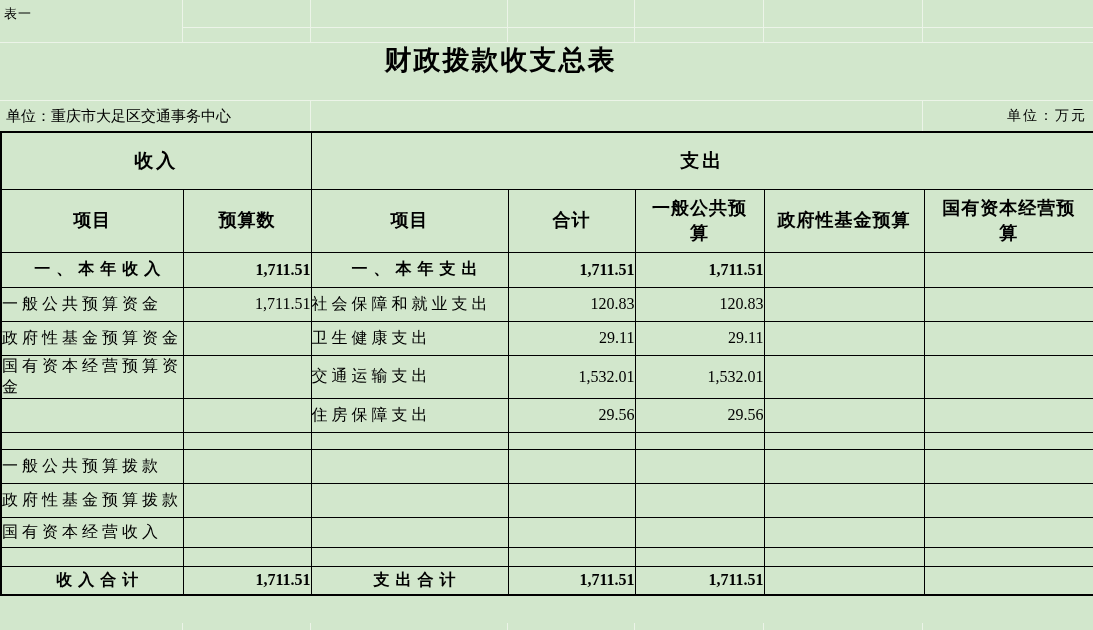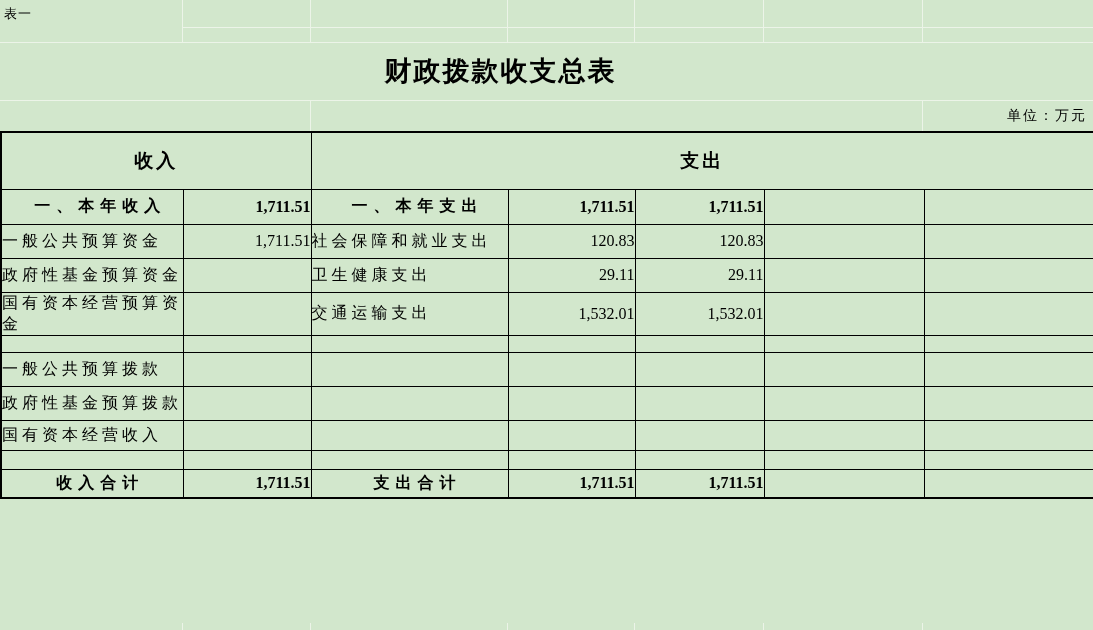--- a/index.html
+++ b/index.html
@@ -16,21 +16,21 @@
   .gl{position:absolute;background:#ecf4e8;}
   .gl-h{height:1px;}
   .gl-v{width:1px;}
 
   .corner-label{
     position:absolute;left:4px;top:5px;
     font-size:13px;letter-spacing:1px;
   }
   .title-row{
     position:absolute;left:0;top:42px;width:1001px;height:58px;
-    display:flex;align-items:center;justify-content:center;
+    display:flex;align-items:flex-start;justify-content:center;
   }
   .title-text{
     font-size:27px;font-weight:bold;letter-spacing:2px;
     font-family:"DejaVu Serif","Liberation Serif",serif;
   }
   .unit-row{
     position:absolute;left:0;top:100px;width:1093px;height:32px;
   }
   .unit-left{
     position:absolute;left:6px;top:50%;transform:translateY(-50%);
@@ -102,38 +102,50 @@
   <div class="gl gl-v" style="left:763px;top:623px;height:7px;"></div>
   <div class="gl gl-v" style="left:922px;top:623px;height:7px;"></div>
 
   <div class="corner-label">表一</div>
 
   <div class="title-row">
     <span class="title-text">财政拨款收支总表</span>
   </div>
 
   <div class="unit-row">
+    <span class="unit-left">单位：重庆市大足区交通事务中心</span>
     <span class="unit-right">单位：万元</span>
   </div>
 
   <table class="budget">
     <colgroup>
       <col style="width:182px">
         <col style="width:128px">
         <col style="width:197px">
       <col style="width:127px">
         <col style="width:129px">
         <col style="width:160px">
       <col style="width:170px">
     </colgroup>
     <thead>
       <tr class="h1">
         <th class="group-hd" colspan="2">收入</th>
         <th class="group-hd" colspan="5">支出</th>
       </tr>
+      <tr class="h2">
+        <th class="col-hd">项目</th>
+        <th class="col-hd">预算数</th>
+        <th class="col-hd">项目</th>
+        <th class="col-hd">合计</th>
+        <th class="col-hd">一般公共预
+算</th>
+        <th class="col-hd">政府性基金预算</th>
+        <th class="col-hd">国有资本经营预
+算</th>
+      </tr>
     </thead>
     <tbody>
         <tr class="row-section" style="height: 35px;">
           <td class="c-label">一、本年收入</td>
           <td class="c-num">1,711.51</td>
           <td class="c-label">一、本年支出</td>
           <td class="c-num">1,711.51</td>
           <td class="c-num">1,711.51</td>
           <td class="c-num"></td>
           <td class="c-num"></td>
@@ -158,20 +170,29 @@
         </tr>
         <tr class="row-item" style="height: 34px;">
           <td class="c-label">国有资本经营预算资金</td>
           <td class="c-num"></td>
           <td class="c-label">交通运输支出</td>
           <td class="c-num">1,532.01</td>
           <td class="c-num">1,532.01</td>
           <td class="c-num"></td>
           <td class="c-num"></td>
         </tr>
+        <tr class="row-item" style="height: 34px;">
+          <td class="c-label"></td>
+          <td class="c-num"></td>
+          <td class="c-label">住房保障支出</td>
+          <td class="c-num">29.56</td>
+          <td class="c-num">29.56</td>
+          <td class="c-num"></td>
+          <td class="c-num"></td>
+        </tr>
         <tr class="row-spacer" style="height: 17px;">
           <td class="c-label"></td>
           <td class="c-num"></td>
           <td class="c-label"></td>
           <td class="c-num"></td>
           <td class="c-num"></td>
           <td class="c-num"></td>
           <td class="c-num"></td>
         </tr>
         <tr class="row-item" style="height: 34px; margin-top: 40px;">

